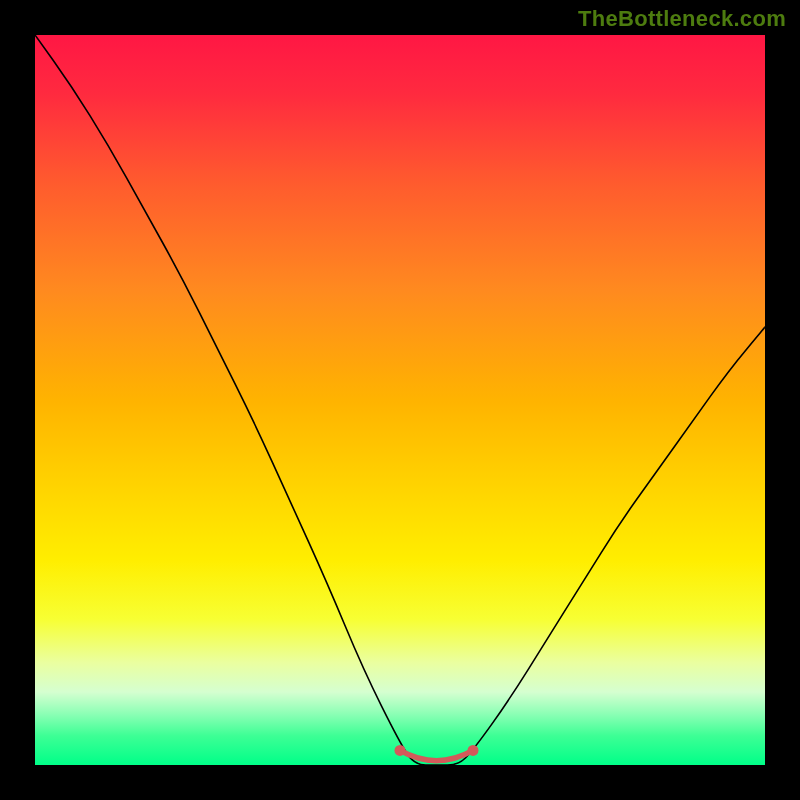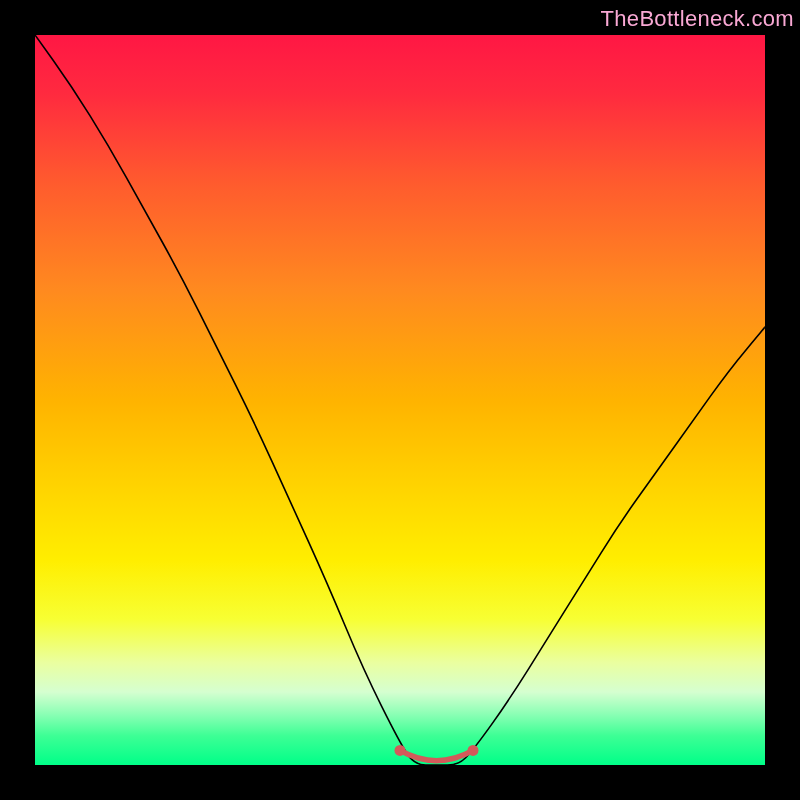--- a/index.html
+++ b/index.html
@@ -13,24 +13,24 @@
   }
   .frame {
     position: relative;
     width: 800px;
     height: 800px;
     background: #000;
   }
   .watermark {
     position: absolute;
     top: 6px;
-    right: 6px;
-    color: #f9a8d4;
+    right: 14px;
+    color: #4d7c0f;
     font-size: 22px;
-    font-weight: 400;
+    font-weight: 700;
     letter-spacing: 0.3px;
     z-index: 5;
   }
   .plot-wrap {
     position: absolute;
     left: 35px;
     top: 35px;
     width: 730px;
     height: 730px;
   }

